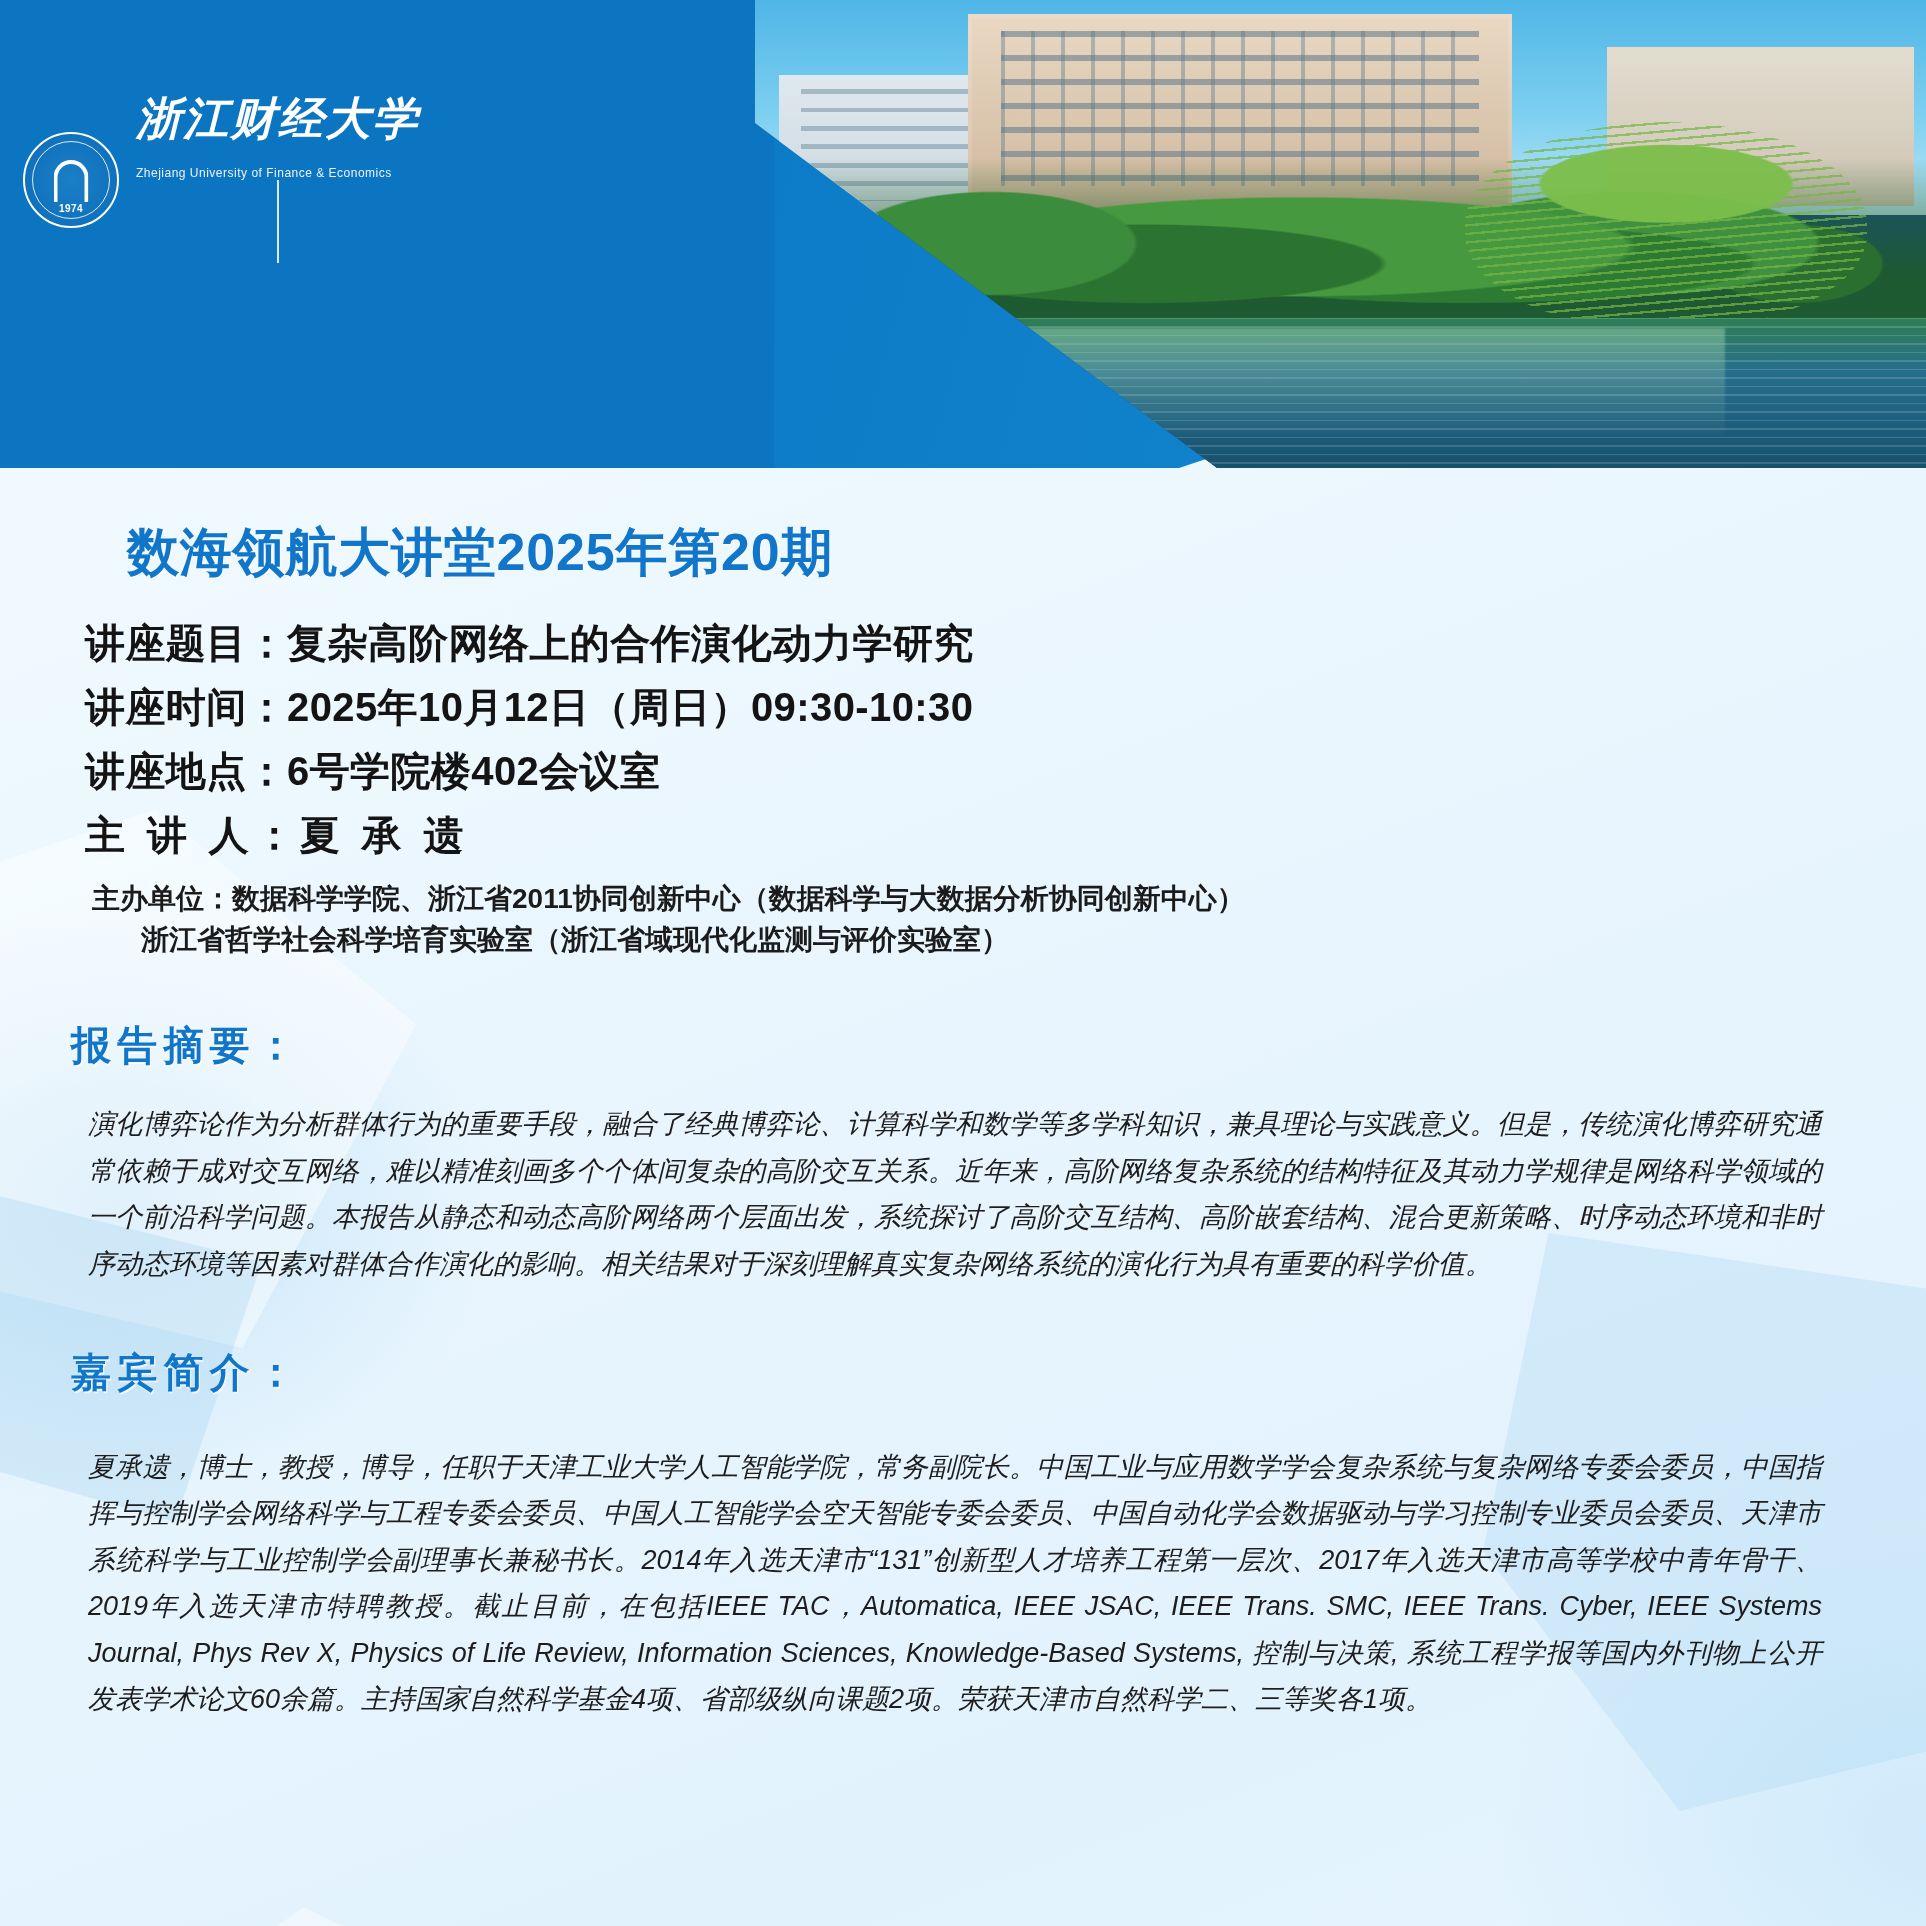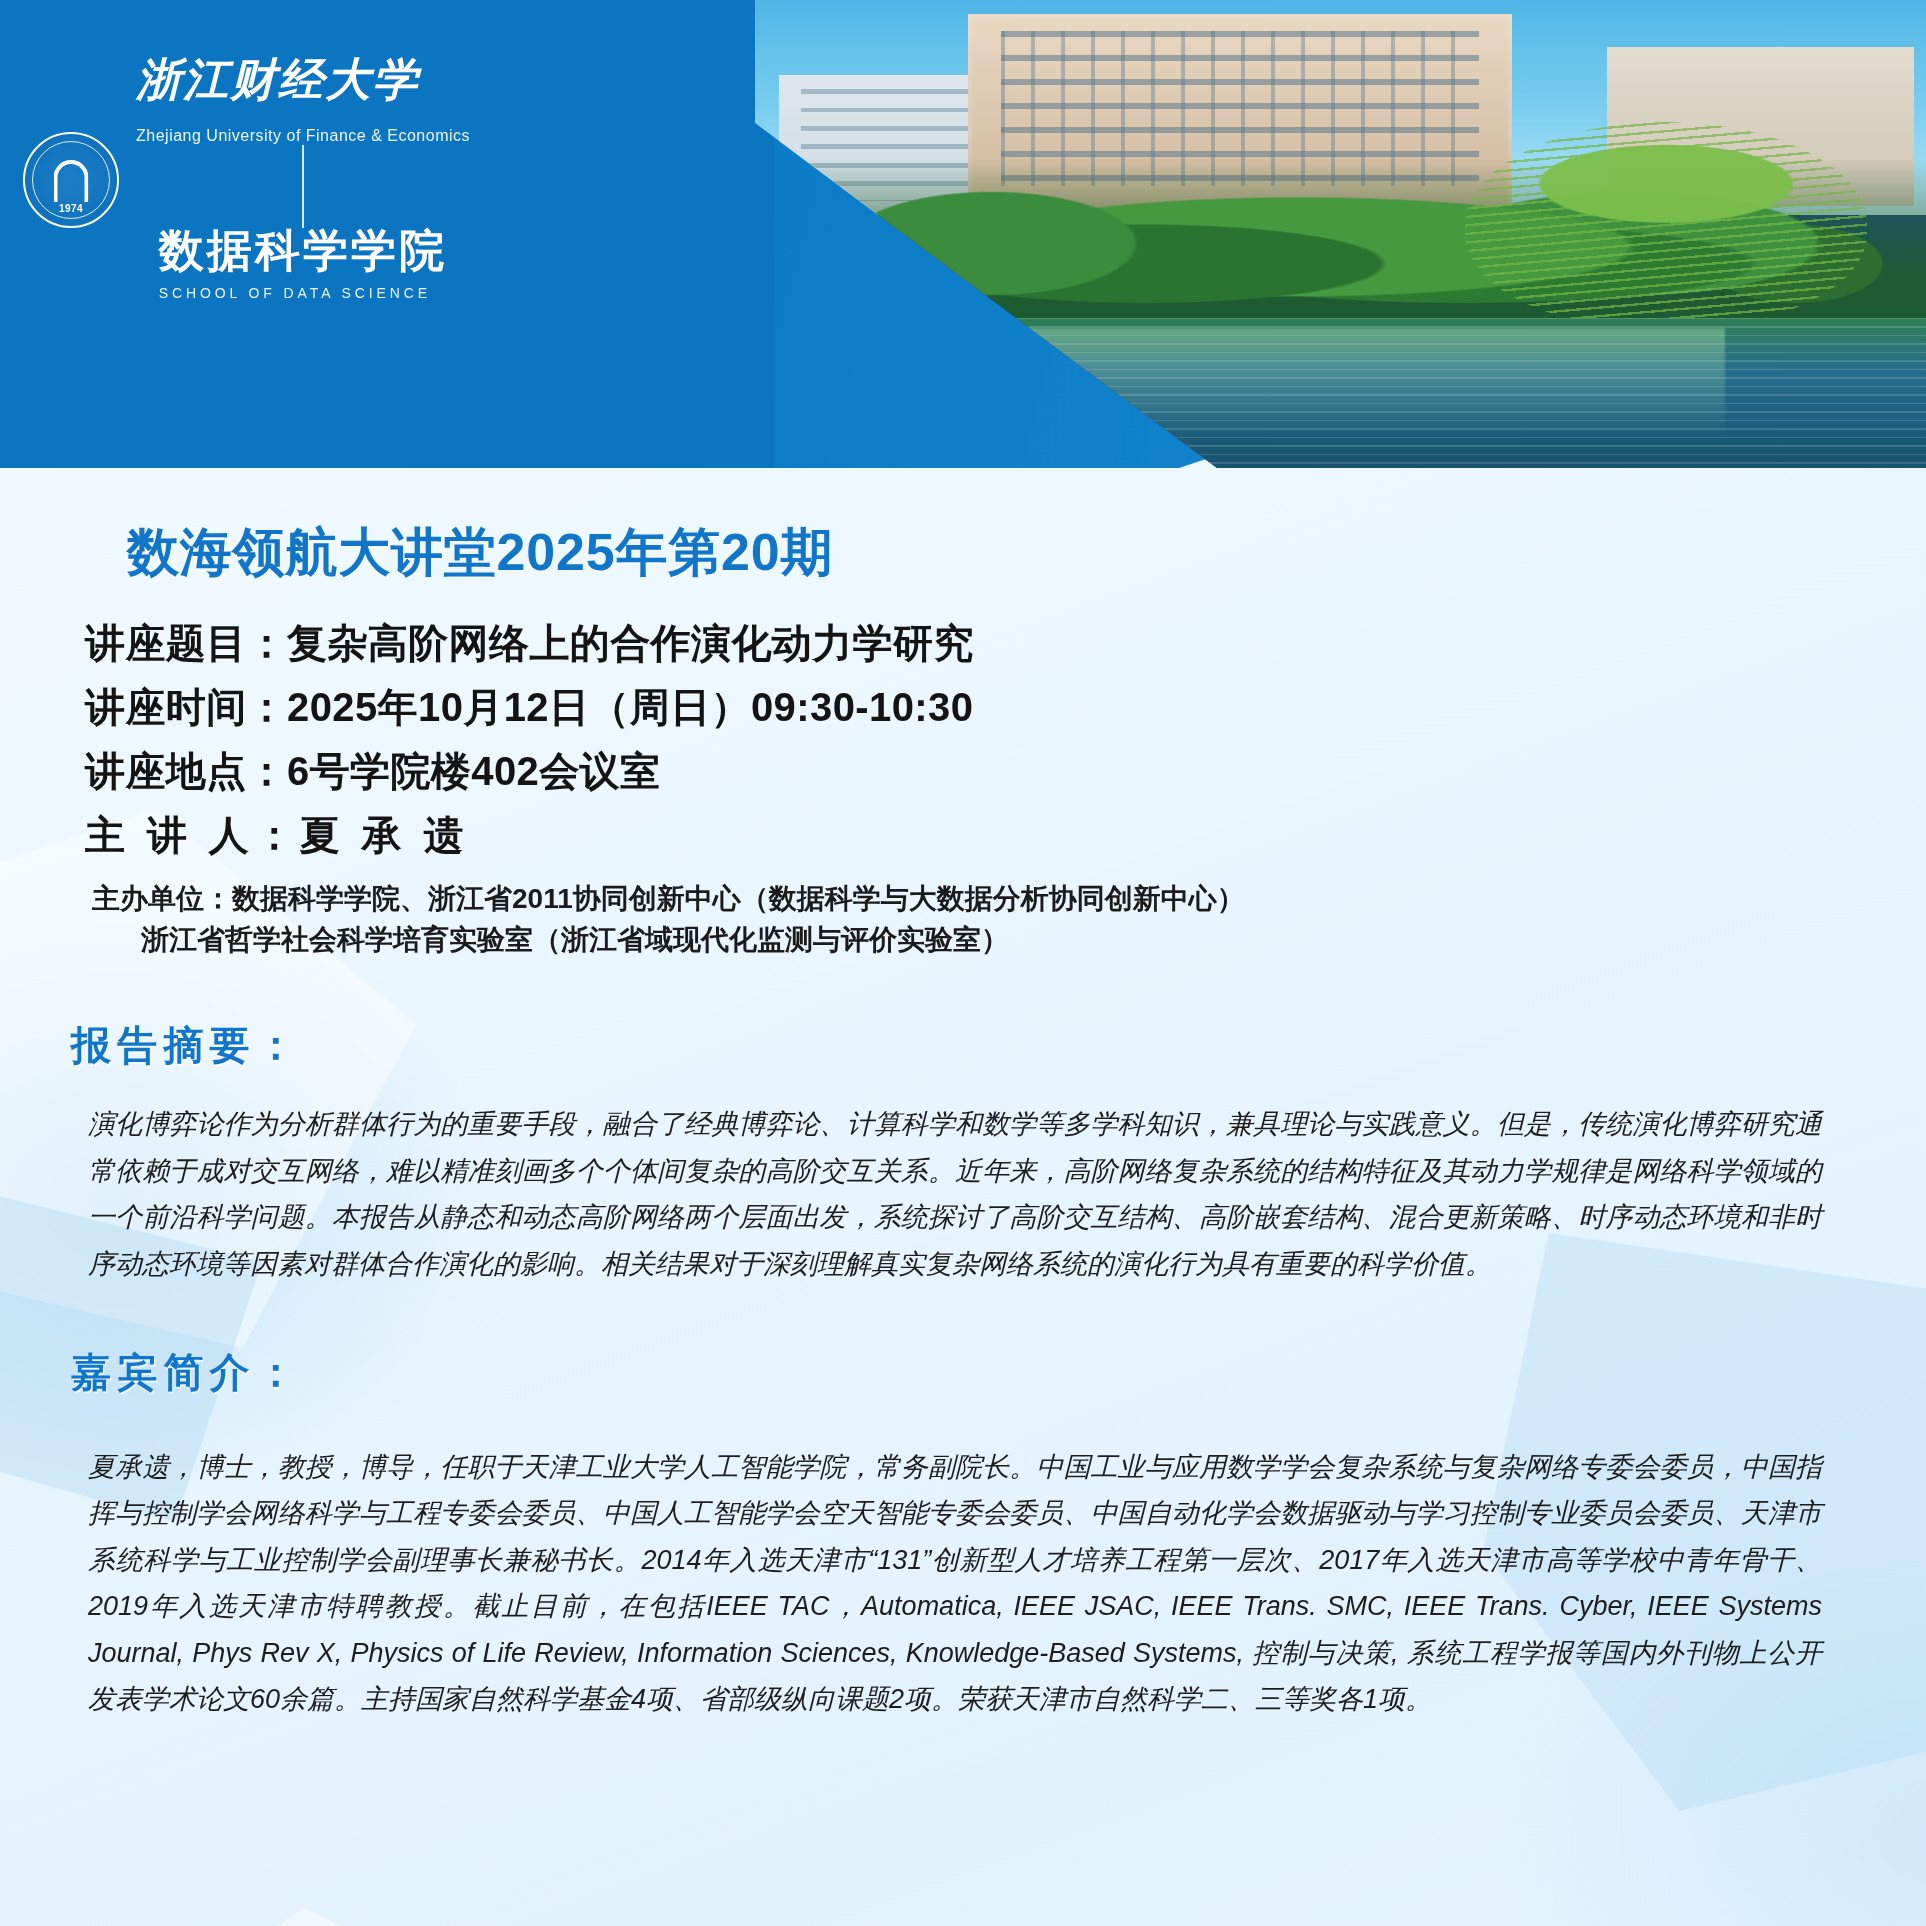--- a/index.html
+++ b/index.html
@@ -186,21 +186,21 @@
     color: #ffffff;
     font-family: "Liberation Serif", serif;
     font-weight: 700;
     font-size: 45px;
     font-style: italic;
     letter-spacing: 2.3px;
     line-height: 1;
   }
   .zufe-en {
     color: rgba(255,255,255,0.92);
-    font-size: 16px;
+    font-size: 12px;
     letter-spacing: 0.5px;
     margin-top: 24px;
   }
   .divider-v {
     width: 1.9px;
     height: 83px;
     background: rgba(255,255,255,0.85);
     margin: 0 24px;
   }
   .sds-cn {
@@ -309,24 +309,20 @@
       <div class="seal">
         <div class="arch"></div>
         <div class="yr">1974</div>
       </div>
       <div class="logo-names">
         <div>
           <div class="zufe-cn">浙江财经大学</div>
           <div class="zufe-en">Zhejiang University of Finance &amp; Economics</div>
         </div>
         <div class="divider-v"></div>
-        <div>
-          <div class="sds-cn">数据科学学院</div>
-          <div class="sds-en">SCHOOL OF DATA SCIENCE</div>
-        </div>
       </div>
     </div>
   </div>
 
   <div class="content">
 
     <h1 class="title-main">数海领航大讲堂2025年第20期</h1>
 
     <div class="info-block">
       <div class="info-row">

